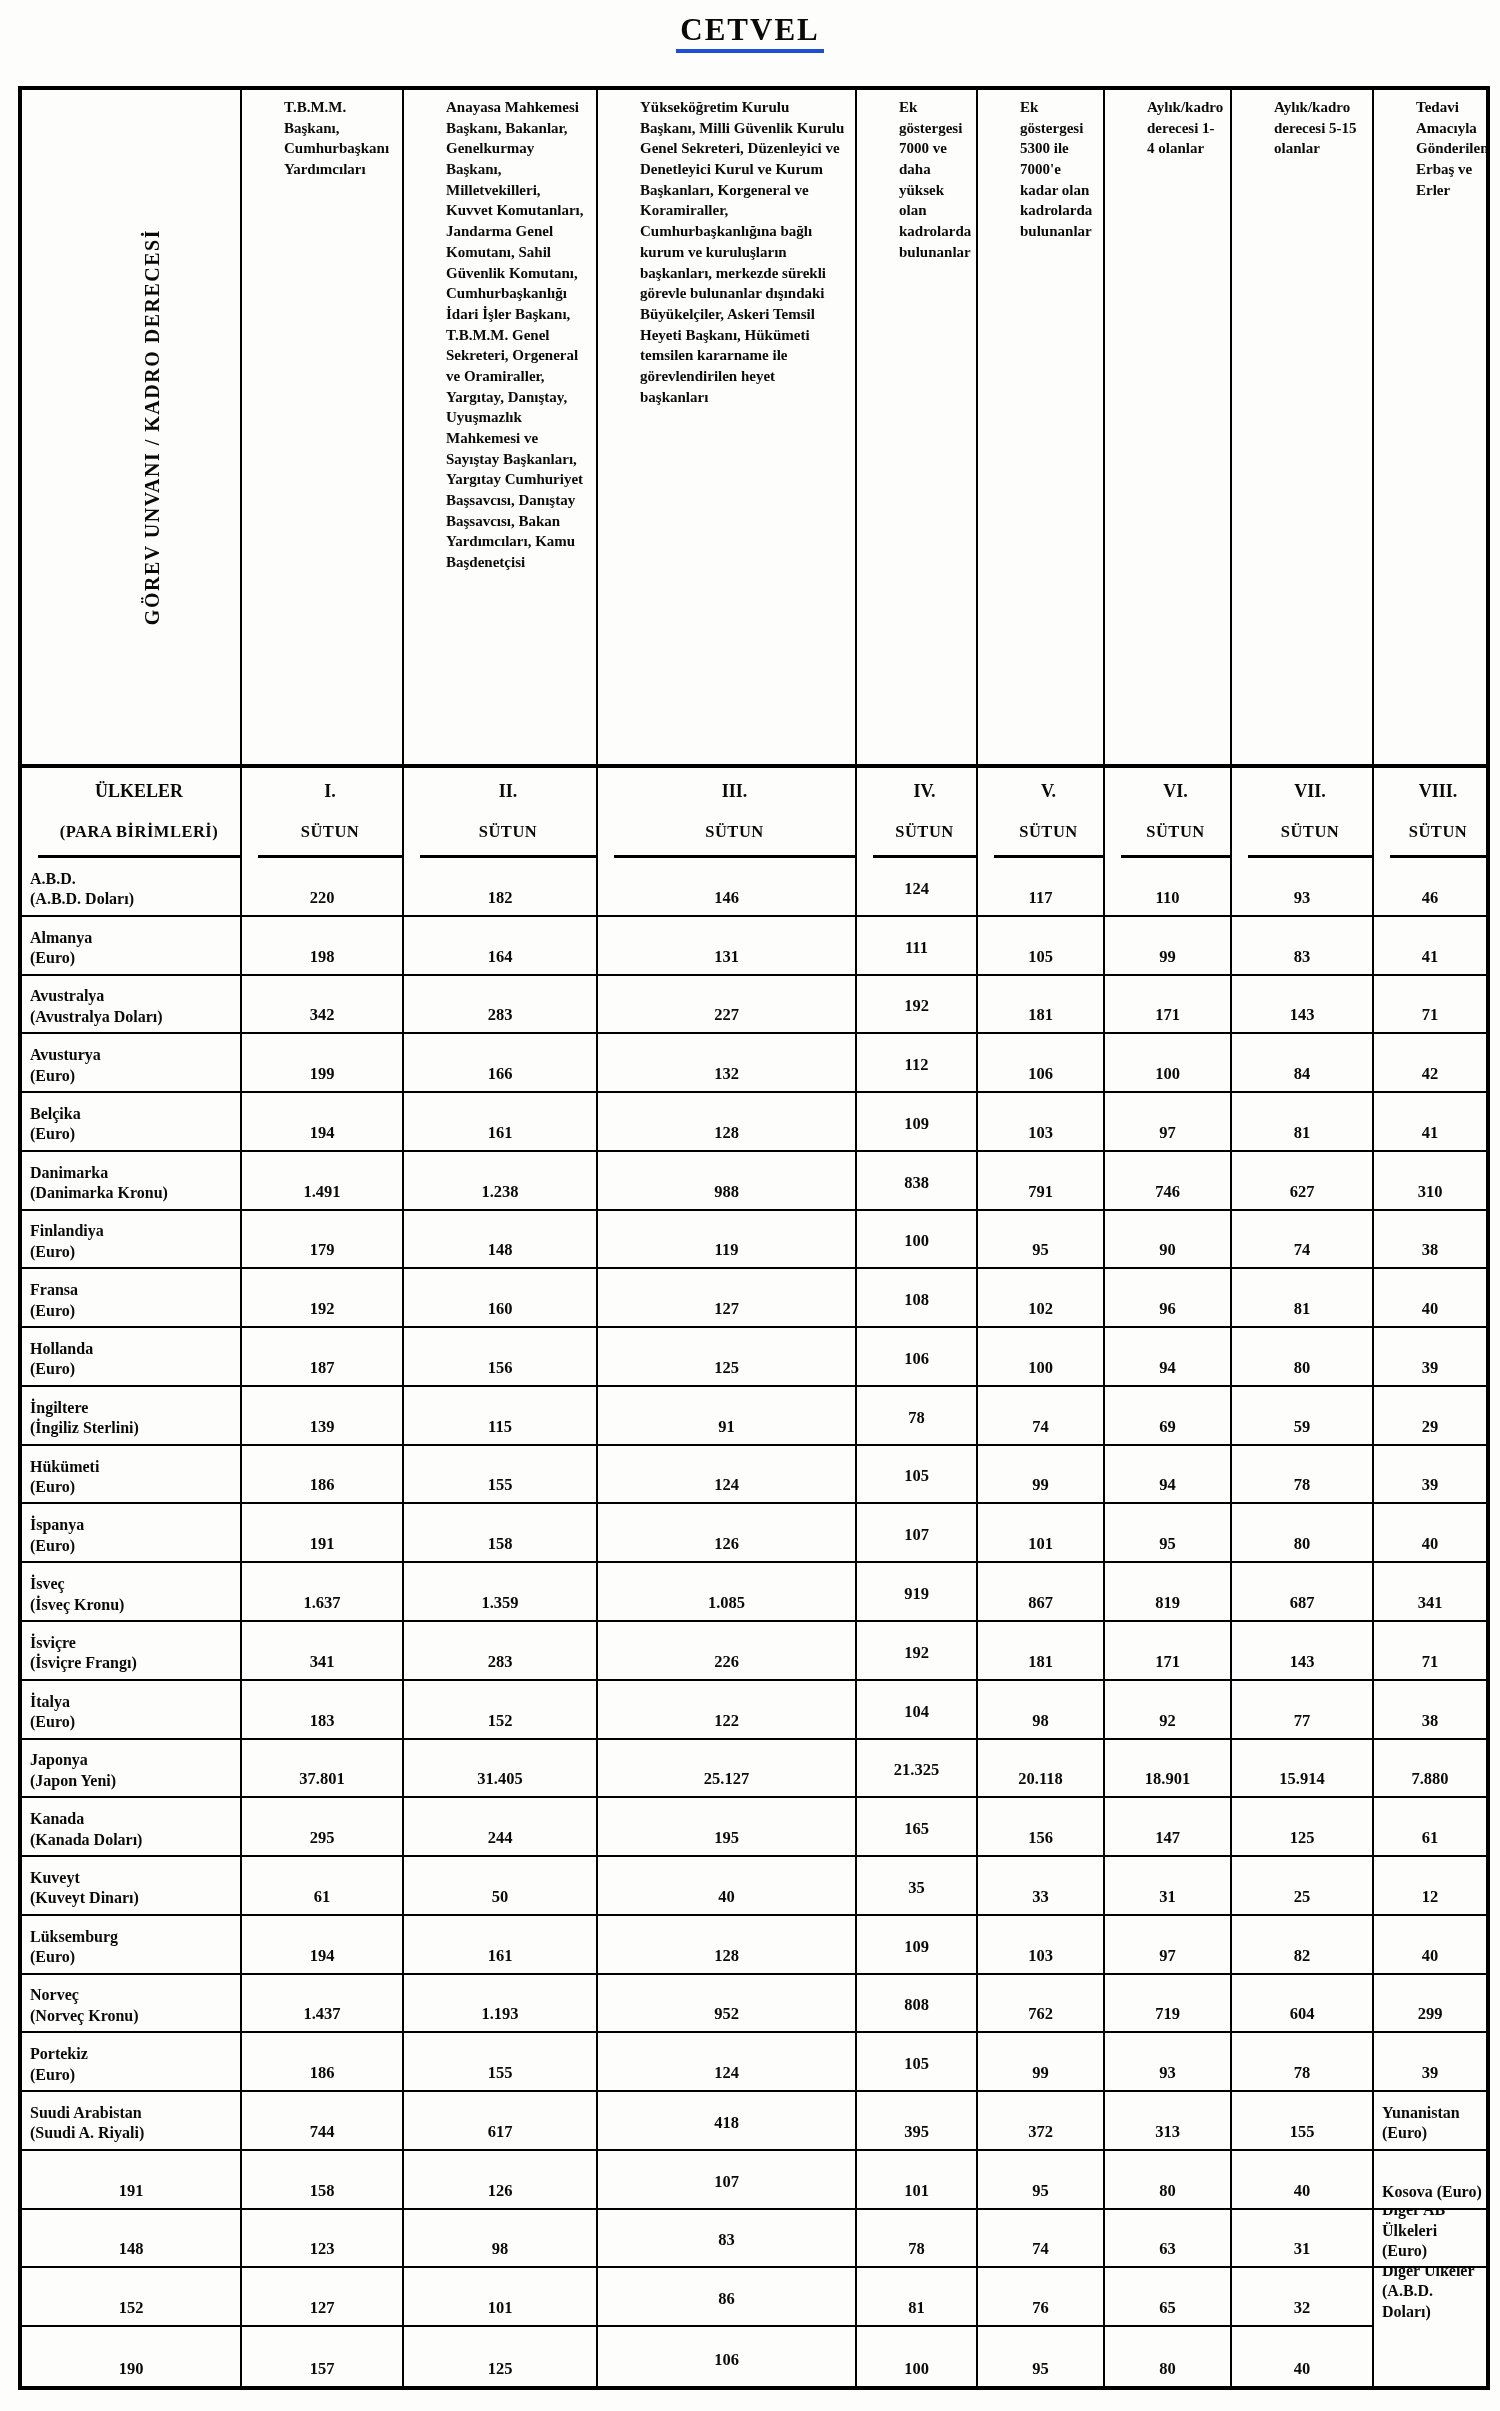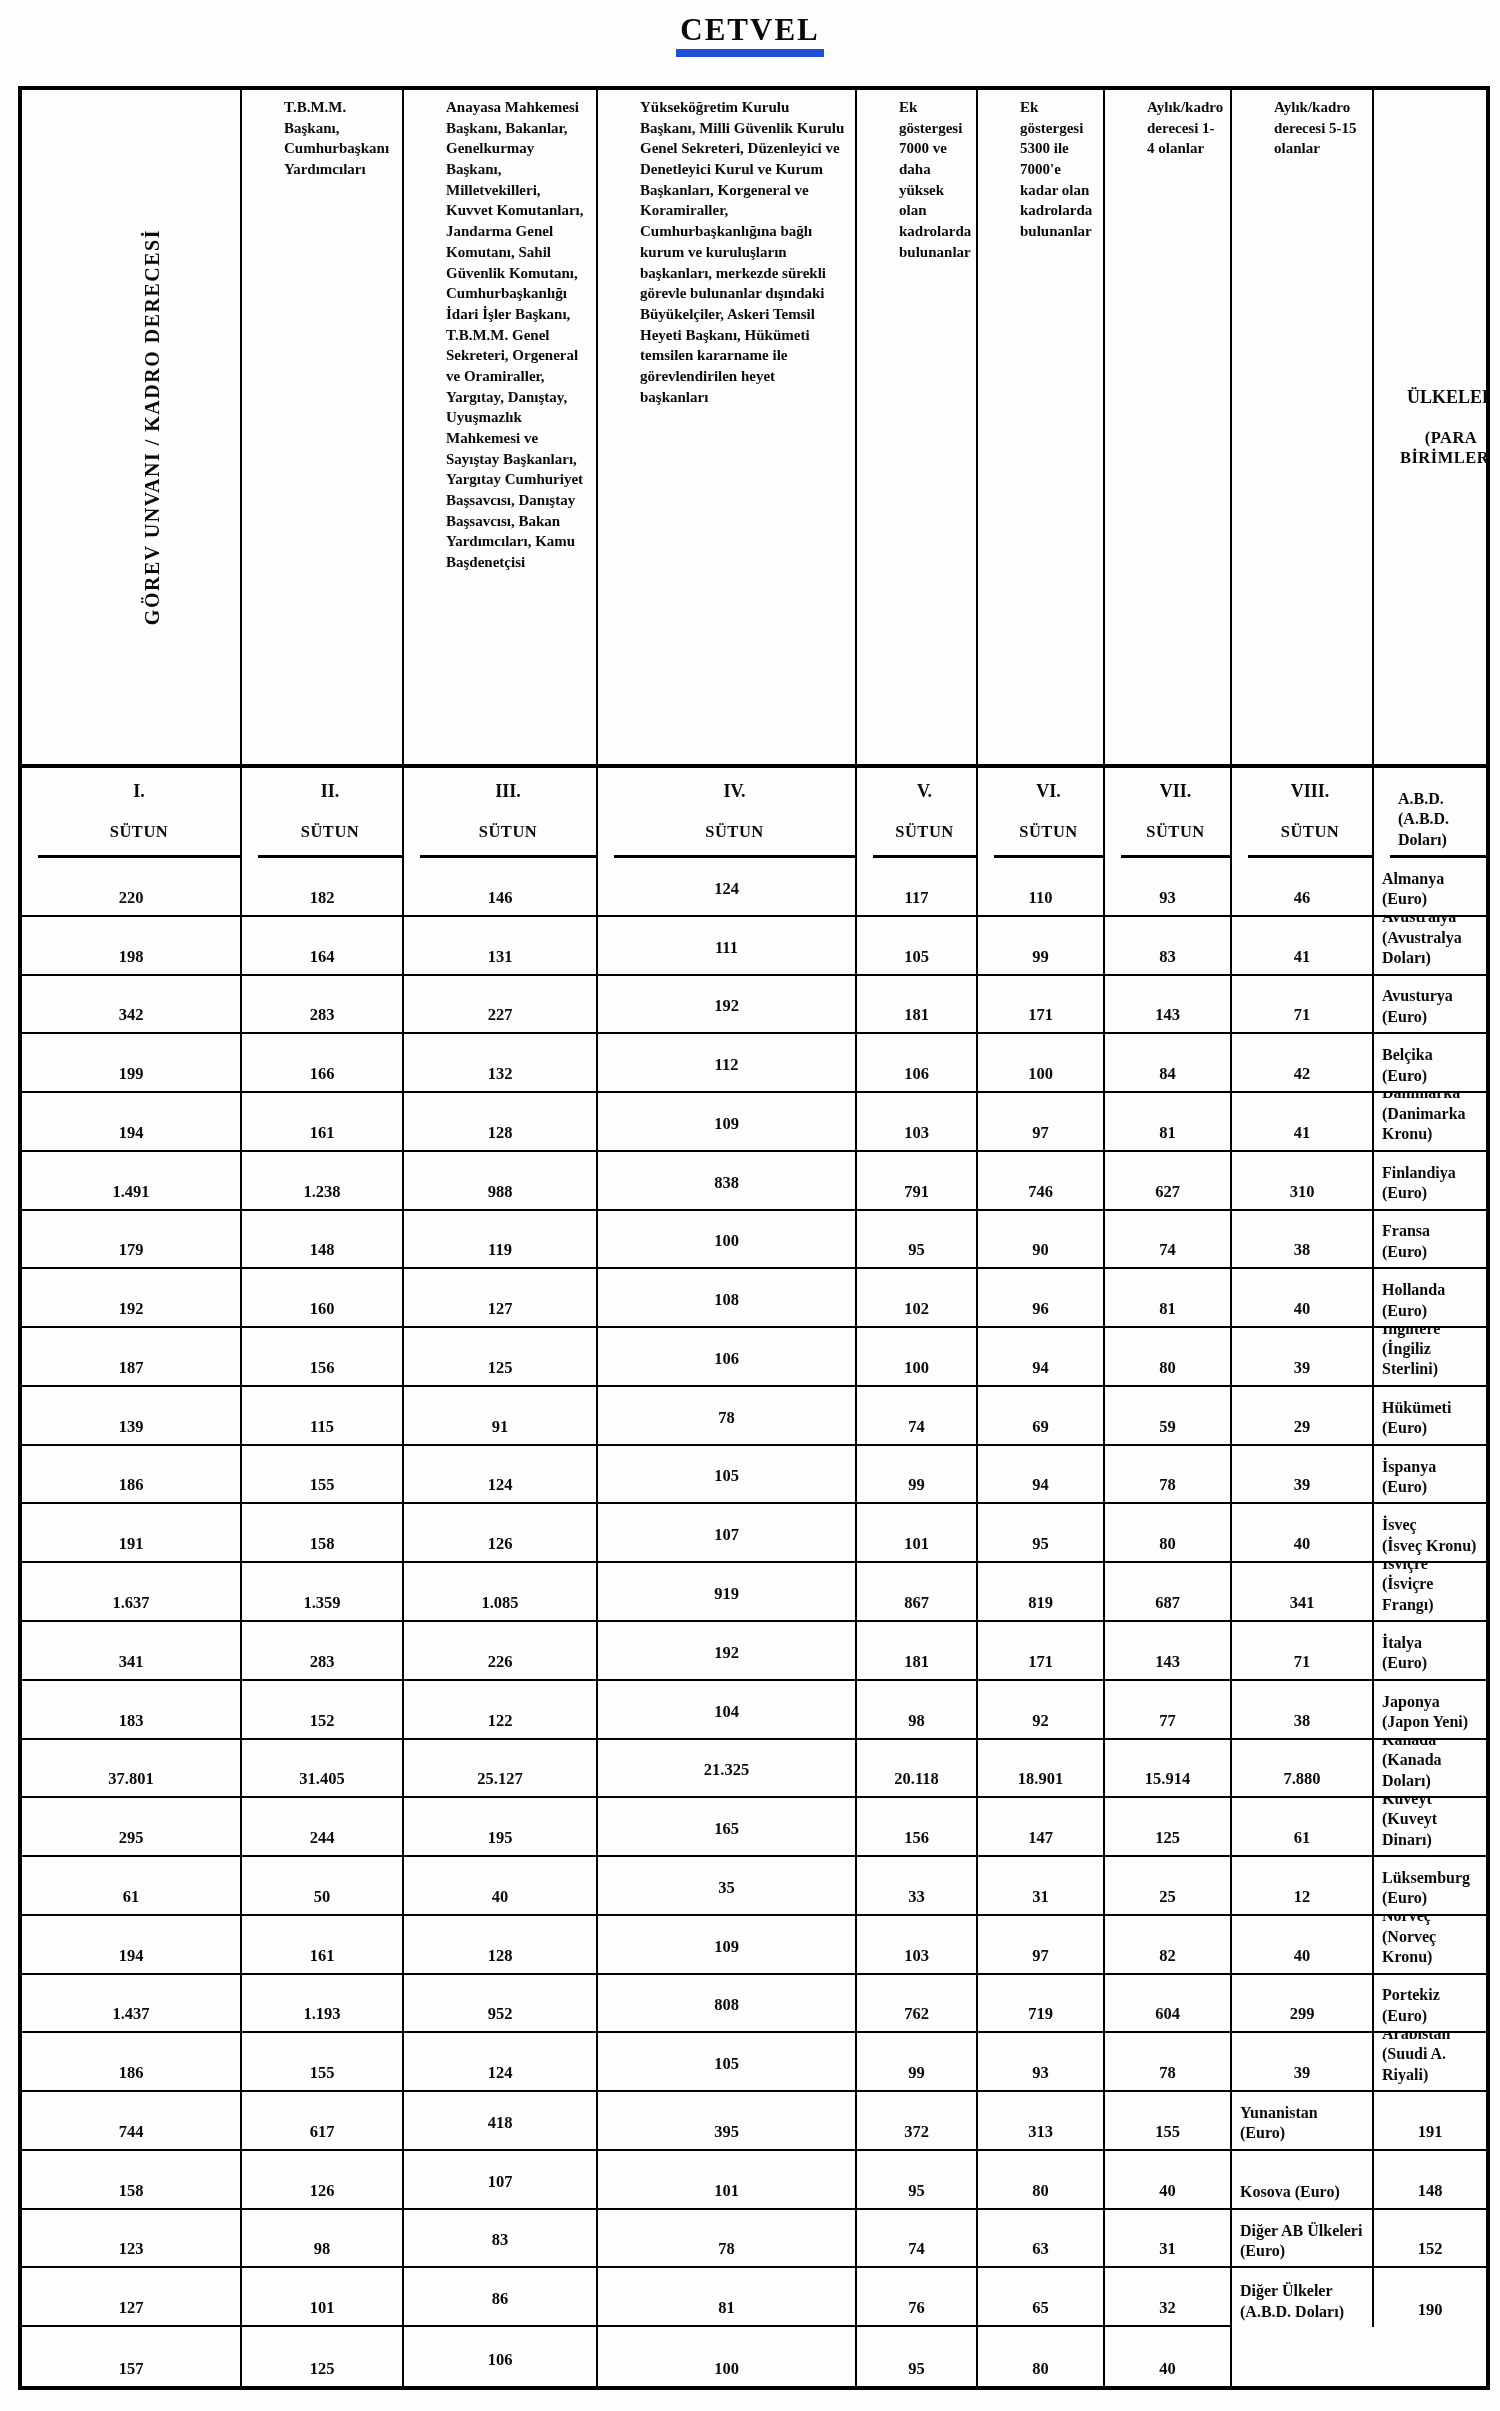--- a/index.html
+++ b/index.html
@@ -11,21 +11,21 @@
     color:#0a0a0a;
     -webkit-font-smoothing:antialiased;
   }
   .doc-title{
     position:absolute;top:12px;left:0;right:0;
     text-align:center;
   }
   .doc-title span{
     display:inline-block;
     font-size:31px;font-weight:bold;letter-spacing:2px;
-    border-bottom:8px solid #1d4ed8;
+    border-bottom:4px solid #1d4ed8;
     padding:0 4px 1px 4px;
   }
   .cetvel{
     position:absolute;left:18px;top:86px;
     width:1472px;height:2304px;
     box-sizing:border-box;
     border:4px solid #000;
     display:grid;
     grid-template-columns:220px 162px 194px 259px 121px 127px 127px 142px 1fr;
     grid-template-rows:678px 90px repeat(26,1fr);
@@ -97,20 +97,21 @@
     <div class="c corner">
       <span class="corner-label">GÖREV UNVANI / KADRO DERECESİ</span>
     </div>
     <div class="c poshead">T.B.M.M. Başkanı, Cumhurbaşkanı Yardımcıları</div>
     <div class="c poshead">Anayasa Mahkemesi Başkanı, Bakanlar, Genelkurmay Başkanı, Milletvekilleri, Kuvvet Komutanları, Jandarma Genel Komutanı, Sahil Güvenlik Komutanı, Cumhurbaşkanlığı İdari İşler Başkanı, T.B.M.M. Genel Sekreteri, Orgeneral ve Oramiraller, Yargıtay, Danıştay, Uyuşmazlık Mahkemesi ve Sayıştay Başkanları, Yargıtay Cumhuriyet Başsavcısı, Danıştay Başsavcısı, Bakan Yardımcıları, Kamu Başdenetçisi</div>
     <div class="c poshead">Yükseköğretim Kurulu Başkanı, Milli Güvenlik Kurulu Genel Sekreteri, Düzenleyici ve Denetleyici Kurul ve Kurum Başkanları, Korgeneral ve Koramiraller, Cumhurbaşkanlığına bağlı kurum ve kuruluşların başkanları, merkezde sürekli görevle bulunanlar dışındaki Büyükelçiler, Askeri Temsil Heyeti Başkanı, Hükümeti temsilen kararname ile görevlendirilen heyet başkanları</div>
     <div class="c poshead">Ek göstergesi 7000 ve daha yüksek olan kadrolarda bulunanlar</div>
     <div class="c poshead">Ek göstergesi 5300 ile 7000'e kadar olan kadrolarda bulunanlar</div>
     <div class="c poshead">Aylık/kadro derecesi 1-4 olanlar</div>
     <div class="c poshead">Aylık/kadro derecesi 5-15 olanlar</div>
+    <div class="c poshead">Tedavi Amacıyla Gönderilen Erbaş ve Erler</div>
 
     <div class="c colhead">
       <span class="l1">ÜLKELER</span>
       <span class="l2">(PARA BİRİMLERİ)</span>
     </div>
     <div class="c colhead">
       <span class="l1">I.</span>
       <span class="l2">SÜTUN</span>
     </div>
     <div class="c colhead">

